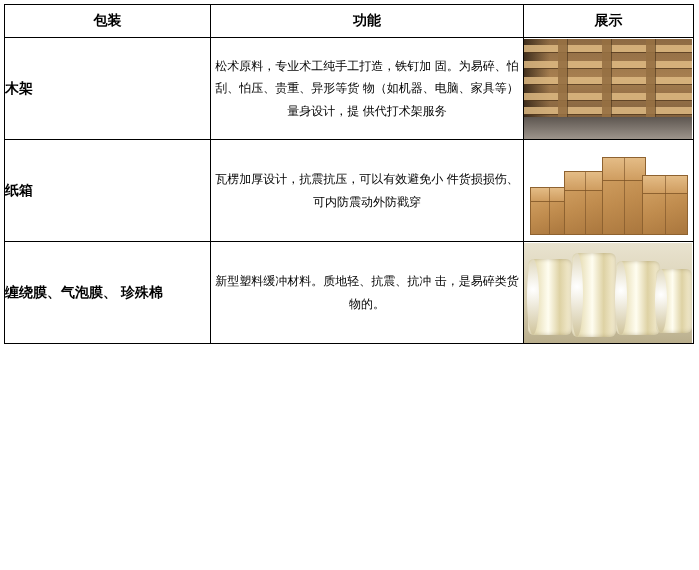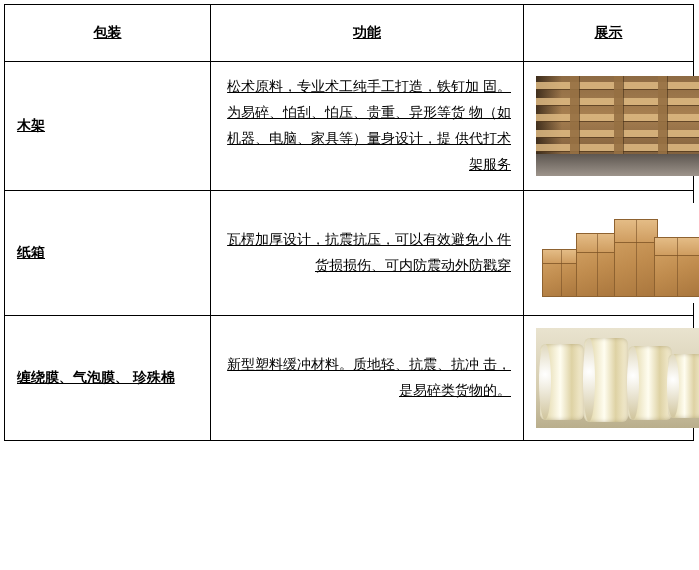--- a/index.html
+++ b/index.html
@@ -21,23 +21,22 @@
     box-sizing: border-box;
   }
   table.pkg-table {
     border-collapse: collapse;
     width: 689px;
     margin: 4px 0 0 4px;
     table-layout: fixed;
   }
   table.pkg-table td, table.pkg-table th {
     border: 1px solid #000000;
-    padding: 12px;
+    padding: 0;
     vertical-align: middle;
-    text-decoration: underline;
   }
   col.c-name { width: 206px; }
   col.c-func { width: 313px; }
   col.c-show { width: 170px; }
 
   thead th {
     height: 32px;
     font-weight: bold;
     font-size: 14px;
     text-align: center;
@@ -46,24 +45,24 @@
   tbody tr { height: 102px; }
 
   td.name-cell {
     text-align: left;
     font-size: 14px;
     font-weight: bold;
     padding: 4px 8px;
     line-height: 1.5;
   }
   td.func-cell {
-    font-size: 14px;
+    font-size: 12px;
     line-height: 1.85;
     padding: 6px 10px 6px 12px;
-    text-align: right;
+    text-align: center;
   }
   td.show-cell {
     padding: 0;
     text-align: center;
     vertical-align: middle;
   }
   .img-box {
     width: 168px;
     height: 100px;
     position: relative;

